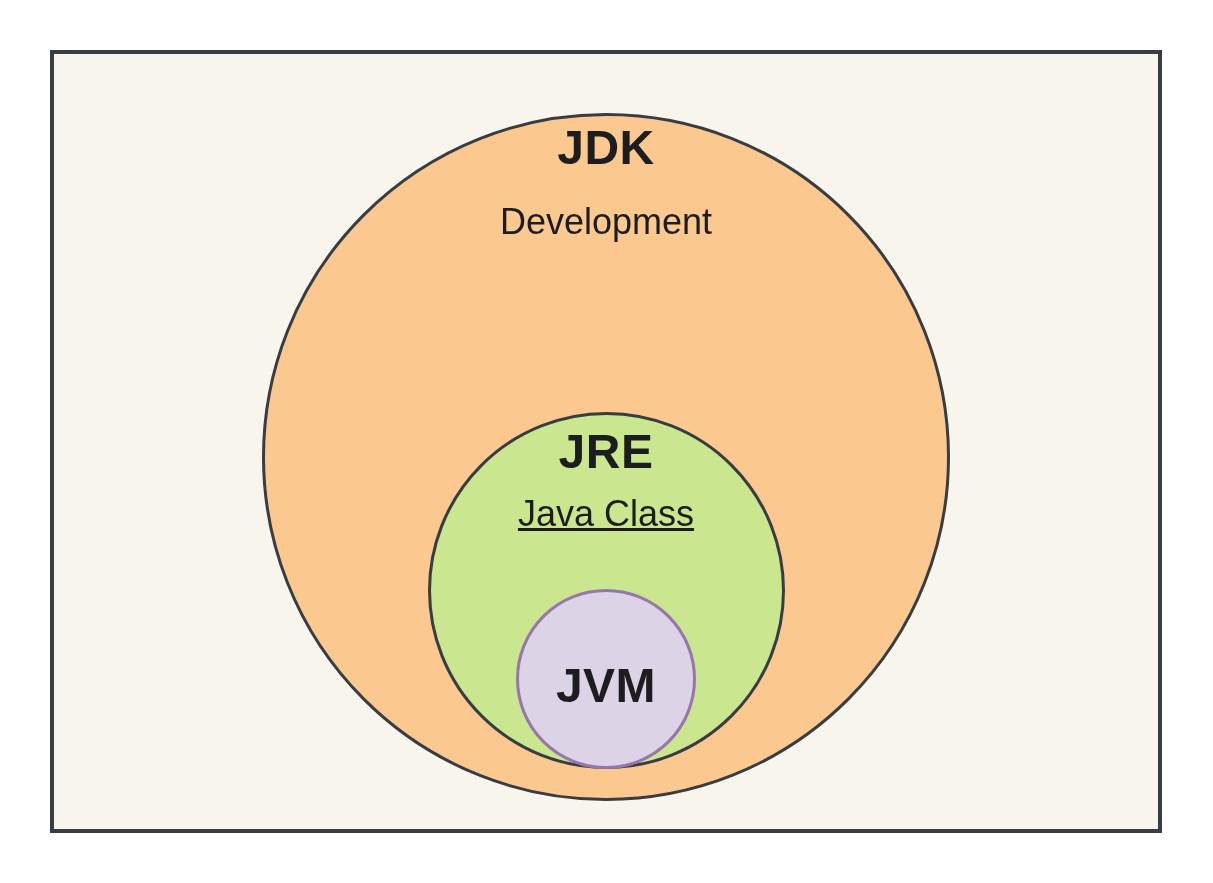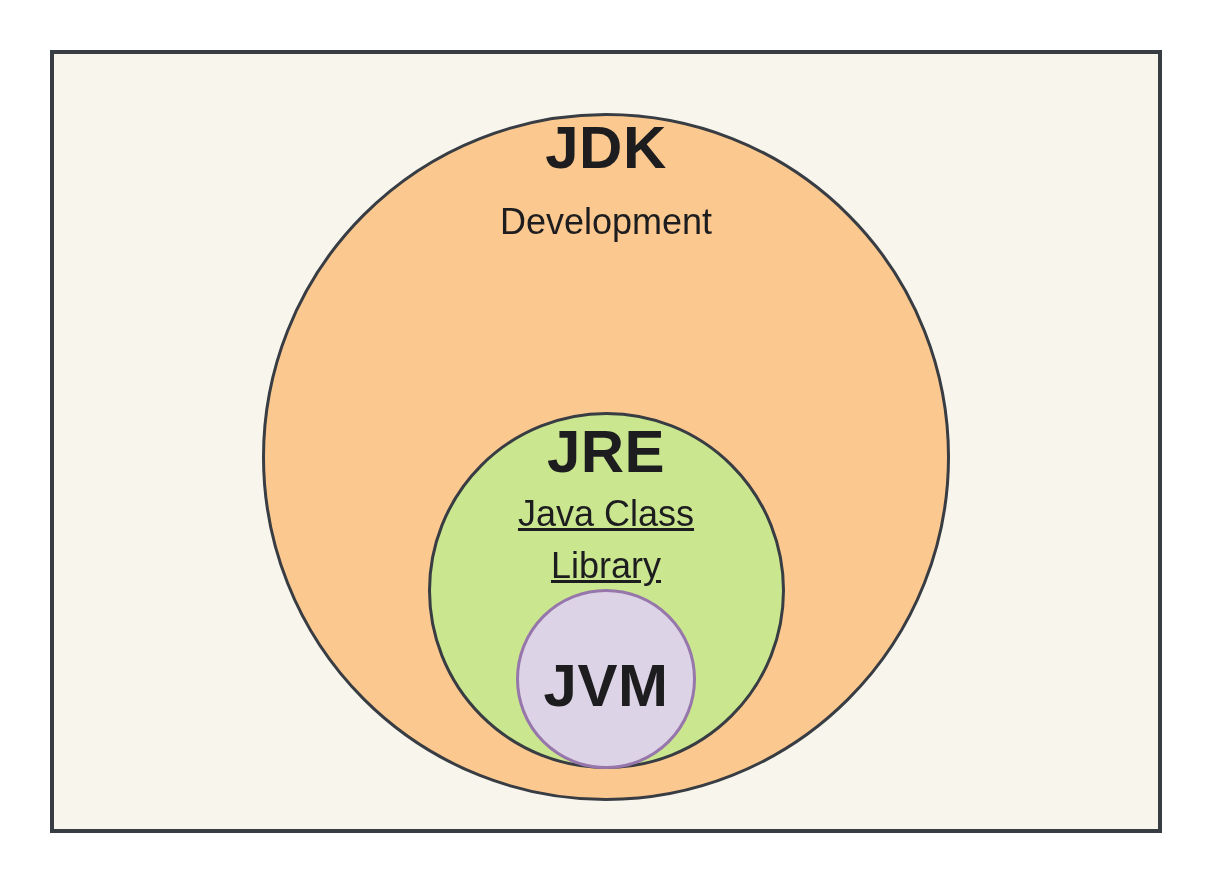--- a/index.html
+++ b/index.html
@@ -55,21 +55,21 @@
   }
   .txt {
     position: absolute;
     left: 256px;
     width: 700px;
     text-align: center;
     color: #1d1d1f;
   }
   .title {
     font-weight: bold;
-    font-size: 60px;
+    font-size: 48px;
     line-height: 52px;
     letter-spacing: 0.5px;
   }
   .desc {
     font-size: 36px;
     line-height: 52px;
   }
   .jdk-title { top: 122px; }
   .jdk-desc  { top: 196px; }
   .jre-title { top: 426px; }
@@ -89,17 +89,16 @@
   <div class="txt title jdk-title">JDK</div>
 
   <div class="txt desc jdk-desc">
     <div>Development</div>
   </div>
 
   <div class="txt title jre-title">JRE</div>
 
   <div class="txt desc jre-desc">
     <div>Java Class</div>
-    <div>Library</div>
   </div>
 
   <div class="txt title jvm-title">JVM</div>
 </div>
 
 </body></html>

